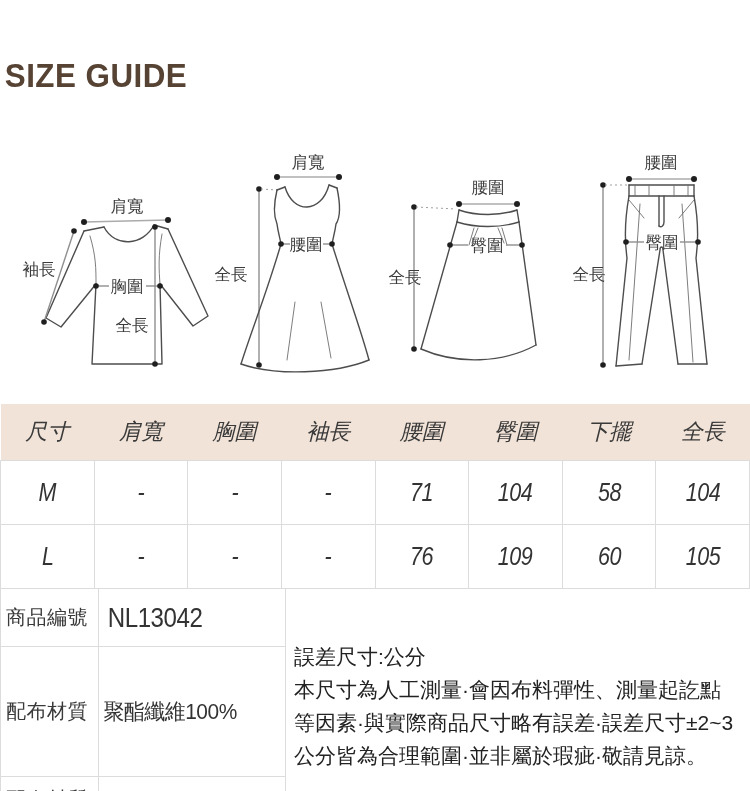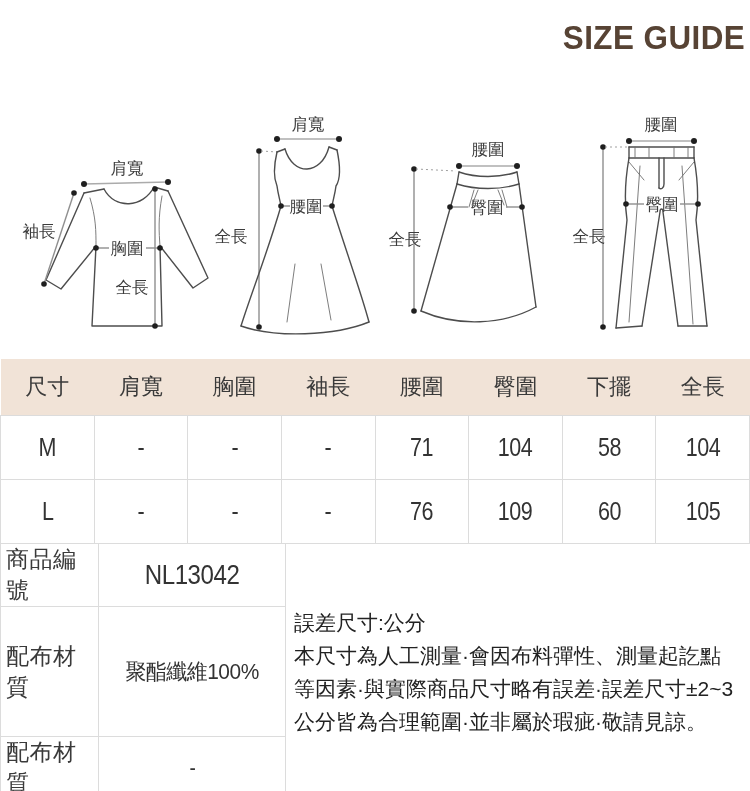--- a/index.html
+++ b/index.html
@@ -1,49 +1,49 @@
 <!DOCTYPE html>
 <html><head>
 <meta charset="utf-8">
 <style>
   html,body{margin:0;padding:0;background:#ffffff;}
   body{width:750px;font-family:"Liberation Sans","DejaVu Sans",sans-serif;color:#3a3a3a;}
   .page{width:750px;overflow:hidden;}
 
   
-  .title-wrap{padding-top:20px;text-align:right;height:40px;}
+  .title-wrap{padding-top:20px;text-align:left;height:40px;margin-top:38px;}
   .title{display:inline-block;font-size:33px;line-height:36px;font-weight:bold;color:#574334;transform:scaleX(.95);letter-spacing:.5px;}
 
   
   .diagrams{position:relative;height:252px;margin-top:44px;}
   .diagrams svg{position:absolute;overflow:visible;}
   #svg-top{left:12px;top:52px;}
   #svg-dress{left:215px;top:10px;}
   #svg-skirt{left:388px;top:35px;}
   #svg-pants{left:572px;top:10px;}
   .g{fill:none;stroke:#4d4d4d;stroke-width:1.4;stroke-linejoin:round;stroke-linecap:round;}
   .g2{fill:none;stroke:#6e6e6e;stroke-width:.9;stroke-linecap:round;}
   .dim{stroke:#ababab;stroke-width:1.7;}
   .dim2{stroke:#8f8f8f;stroke-width:1.4;}
   .dash{stroke:#9f9f9f;stroke-width:1;stroke-dasharray:2,3;}
   .dot{fill:#1f1f1f;}
   .dlabel{font-size:16.5px;fill:#3c3c3c;}
 
   
   table{border-collapse:collapse;width:750px;table-layout:fixed;}
-  .size-table{margin-top:3px;}
+  .size-table{margin-top:10px;font-style:italic;}
   .size-table th{width:12.5%;height:54px;background:#f1e3d7;border:none;font-weight:normal;font-size:22px;color:#3a3a3a;text-align:center;}
   .size-table td{height:61px;border:1px solid #dcdcdc;text-align:center;font-size:25px;color:#333;}
   .cnd{display:inline-block;transform:scaleX(.86);letter-spacing:-.5px;}
 
   
   .info-table{margin-top:-1px;}
   .info-table td{border:1px solid #dcdcdc;vertical-align:middle;}
-  .info-table .ilabel{font-size:23px;color:#3a3a3a;padding:0 0 0 5px;text-align:left;letter-spacing:.5px;}
-  .info-table .ivalue{text-align:center;font-size:22px;color:#333;margin-left:40px;}
+  .info-table .ilabel{font-size:20px;color:#3a3a3a;padding:0 0 0 5px;text-align:left;letter-spacing:.5px;}
+  .info-table .ivalue{text-align:left;font-size:22px;color:#333;margin-left:40px;}
   .info-table .ivalue .big{font-size:28px;}
   .info-table .inote{padding:0 10px 0 8px;font-size:21px;line-height:33px;color:#222;text-align:left;}
   .r1{height:58px;} .r2{height:130px;} .r3{height:46px;}
 </style>
 </head>
 <body>
 
 <div class="page">
 
   <div class="title-wrap">

